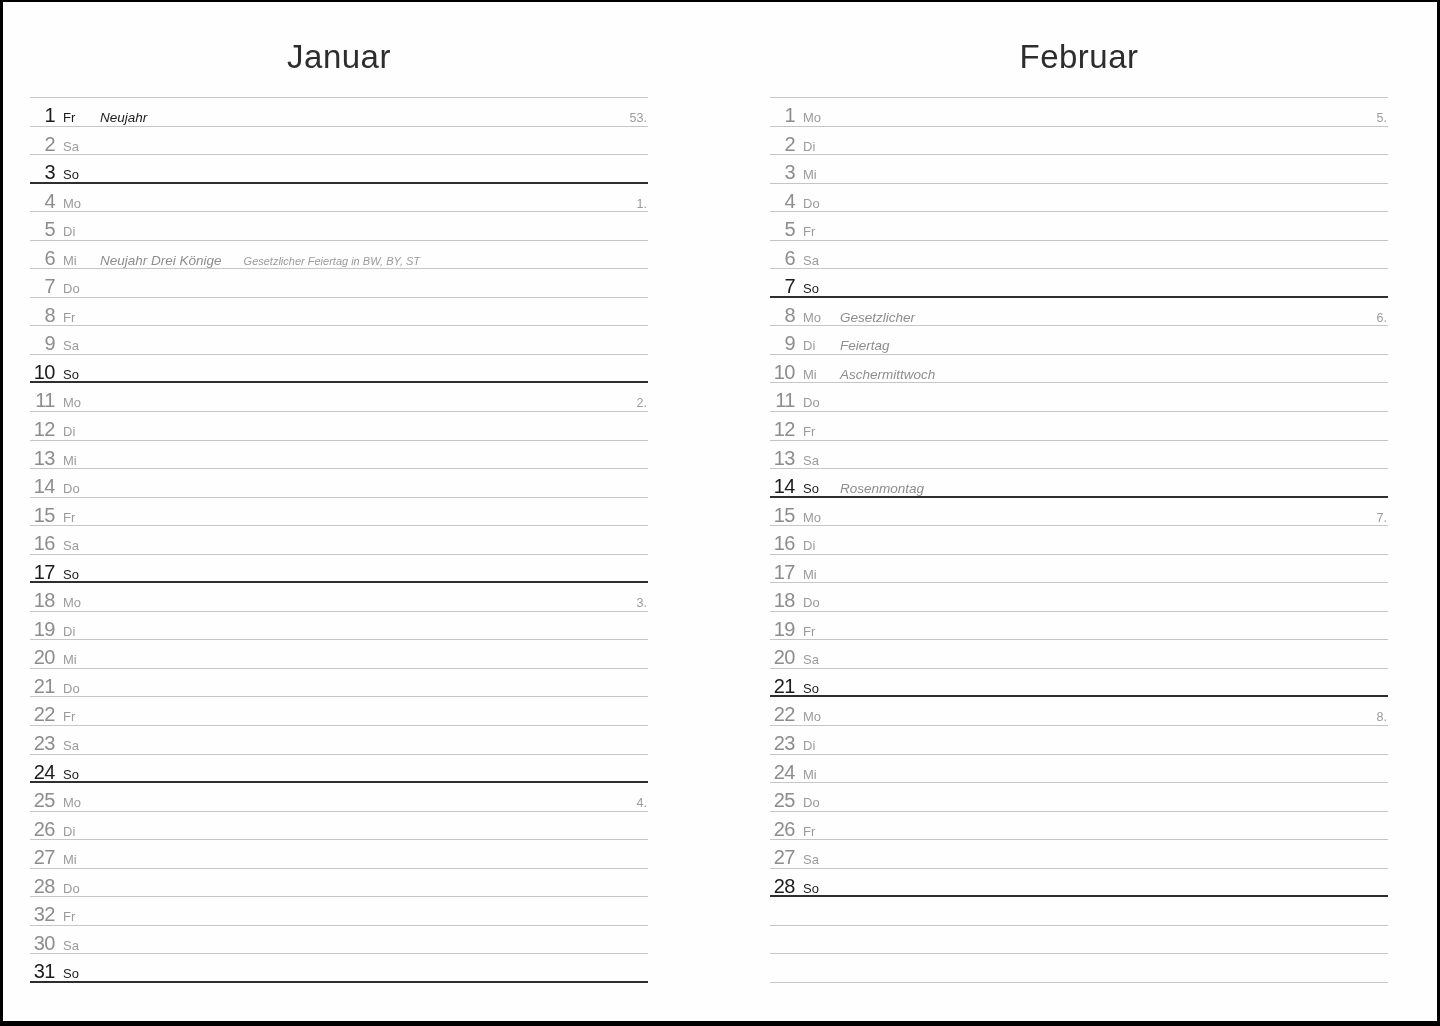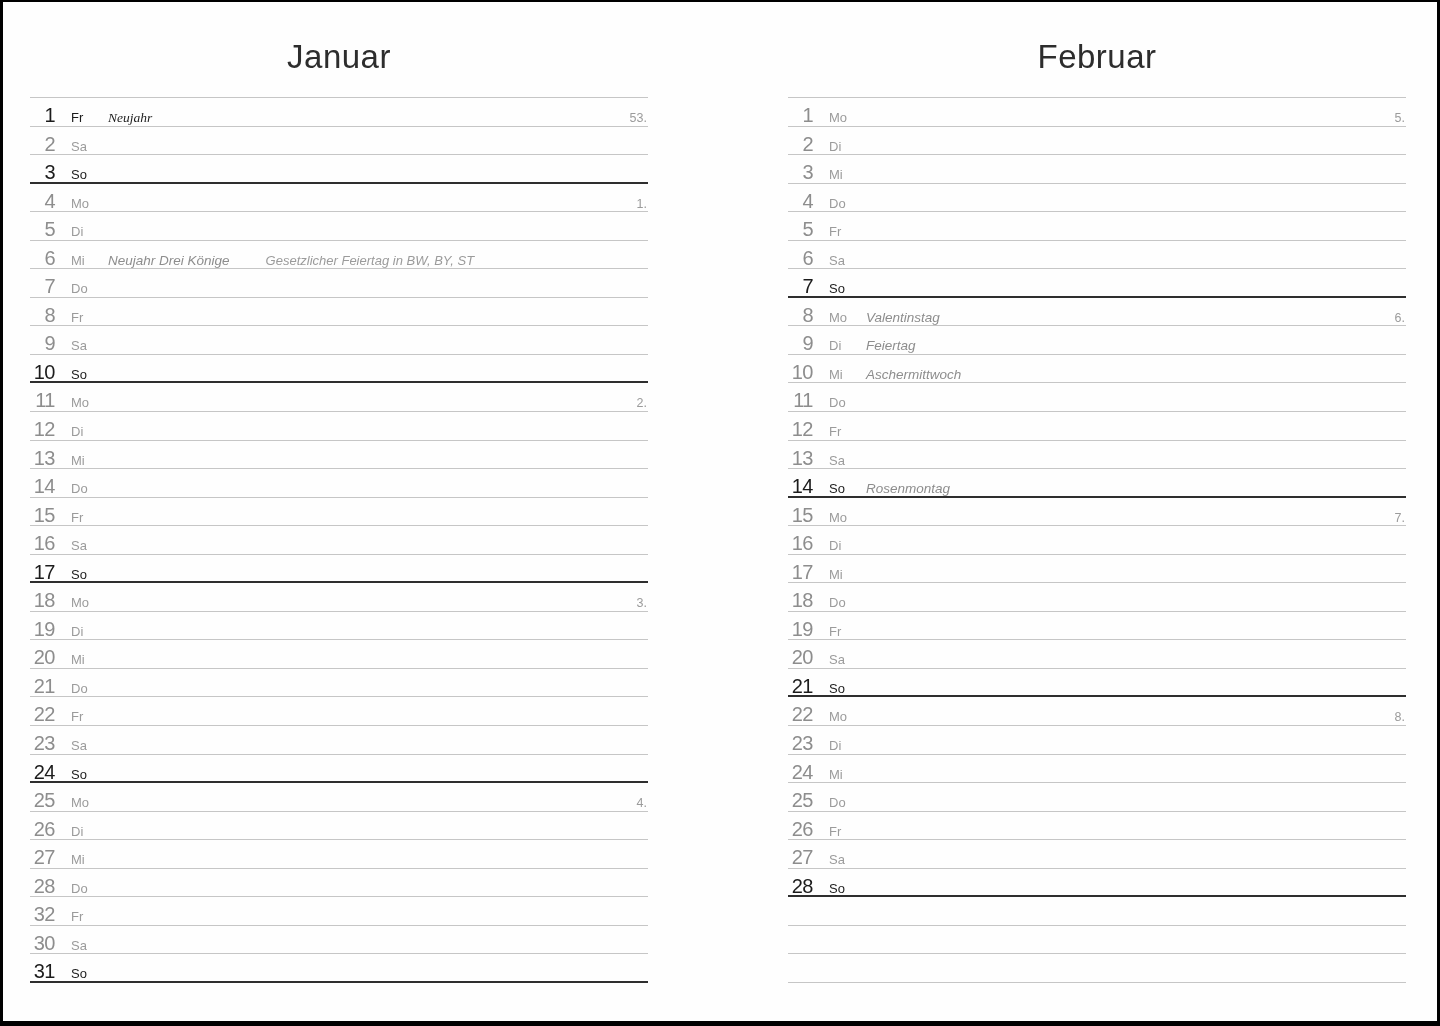--- a/index.html
+++ b/index.html
@@ -9,21 +9,21 @@
     box-sizing:border-box;
     background:var(--paper,#fefefe);
     border-style:solid;
     border-color:var(--frame,#000000);
     border-width:2px 3px 5px 3px;
     font-family:"Liberation Sans","DejaVu Sans",sans-serif;
     overflow:hidden;
   }
   .month{position:absolute;top:0;bottom:0;}
   .m0{left:27px;width:618px;}
-  .m1{left:785px;width:618px;}
+  .m1{left:767px;width:618px;}
   .title{
     position:absolute;top:38px;left:0;right:0;
     margin:0;text-align:center;
     font-size:33px;font-weight:400;line-height:1;
     color:var(--title,#2d2d2d);
     letter-spacing:0.5px;
   }
   .rows{
     position:absolute;top:95px;left:0;right:0;
     border-top:1px solid var(--line-thin,#c6c6c6);
@@ -35,35 +35,35 @@
     border-bottom:1px solid var(--line-thin,#c6c6c6);
   }
   .row.thick{border-bottom:2.5px solid var(--line-thick,#2e2e2e);}
   .num{
     flex:none;width:25px;text-align:right;
     font-size:20px;line-height:1;
     color:var(--text-muted,#8d8d8d);
     letter-spacing:-0.5px;
   }
   .wd{
-    flex:none;width:24px;margin-left:16px;
+    flex:none;width:24px;margin-left:8px;
     font-size:13px;line-height:1;
     color:var(--text-faint,#9b9b9b);
   }
   .row.dark .num,.row.dark .wd{color:var(--text-dark,#1c1c1c);}
   .holiday{
     margin-left:13px;
     font-size:13.5px;line-height:1;
     font-style:italic;
     color:var(--text-muted,#8d8d8d);
   }
-  .holiday.dark{color:var(--text-dark,#1c1c1c);font-family:Liberation Serif, serif;}
+  .holiday.dark{color:var(--text-dark,#1c1c1c);}
   .note{
-    margin-left:36px;
-    font-size:13px;line-height:1;
+    margin-left:22px;
+    font-size:11px;line-height:1;
     font-style:italic;
     color:var(--text-faint,#9b9b9b);
   }
   .week{
     margin-left:auto;
     font-size:12.5px;line-height:1;
     color:var(--text-faint,#9b9b9b);
     padding-right:1px;
     text-align:center;
   }
@@ -237,21 +237,21 @@
           <span class="num">6</span>
           <span class="wd">Sa</span>
         </div>
         <div class="row dark thick">
           <span class="num">7</span>
           <span class="wd">So</span>
         </div>
         <div class="row">
           <span class="num">8</span>
           <span class="wd">Mo</span>
-          <span class="holiday">Valentinstag</span>
+          <span class="holiday">Gesetzlicher</span>
           <span class="week">6.</span>
         </div>
         <div class="row">
           <span class="num">9</span>
           <span class="wd">Di</span>
           <span class="holiday">Feiertag</span>
         </div>
         <div class="row">
           <span class="num">10</span>
           <span class="wd">Mi</span>

